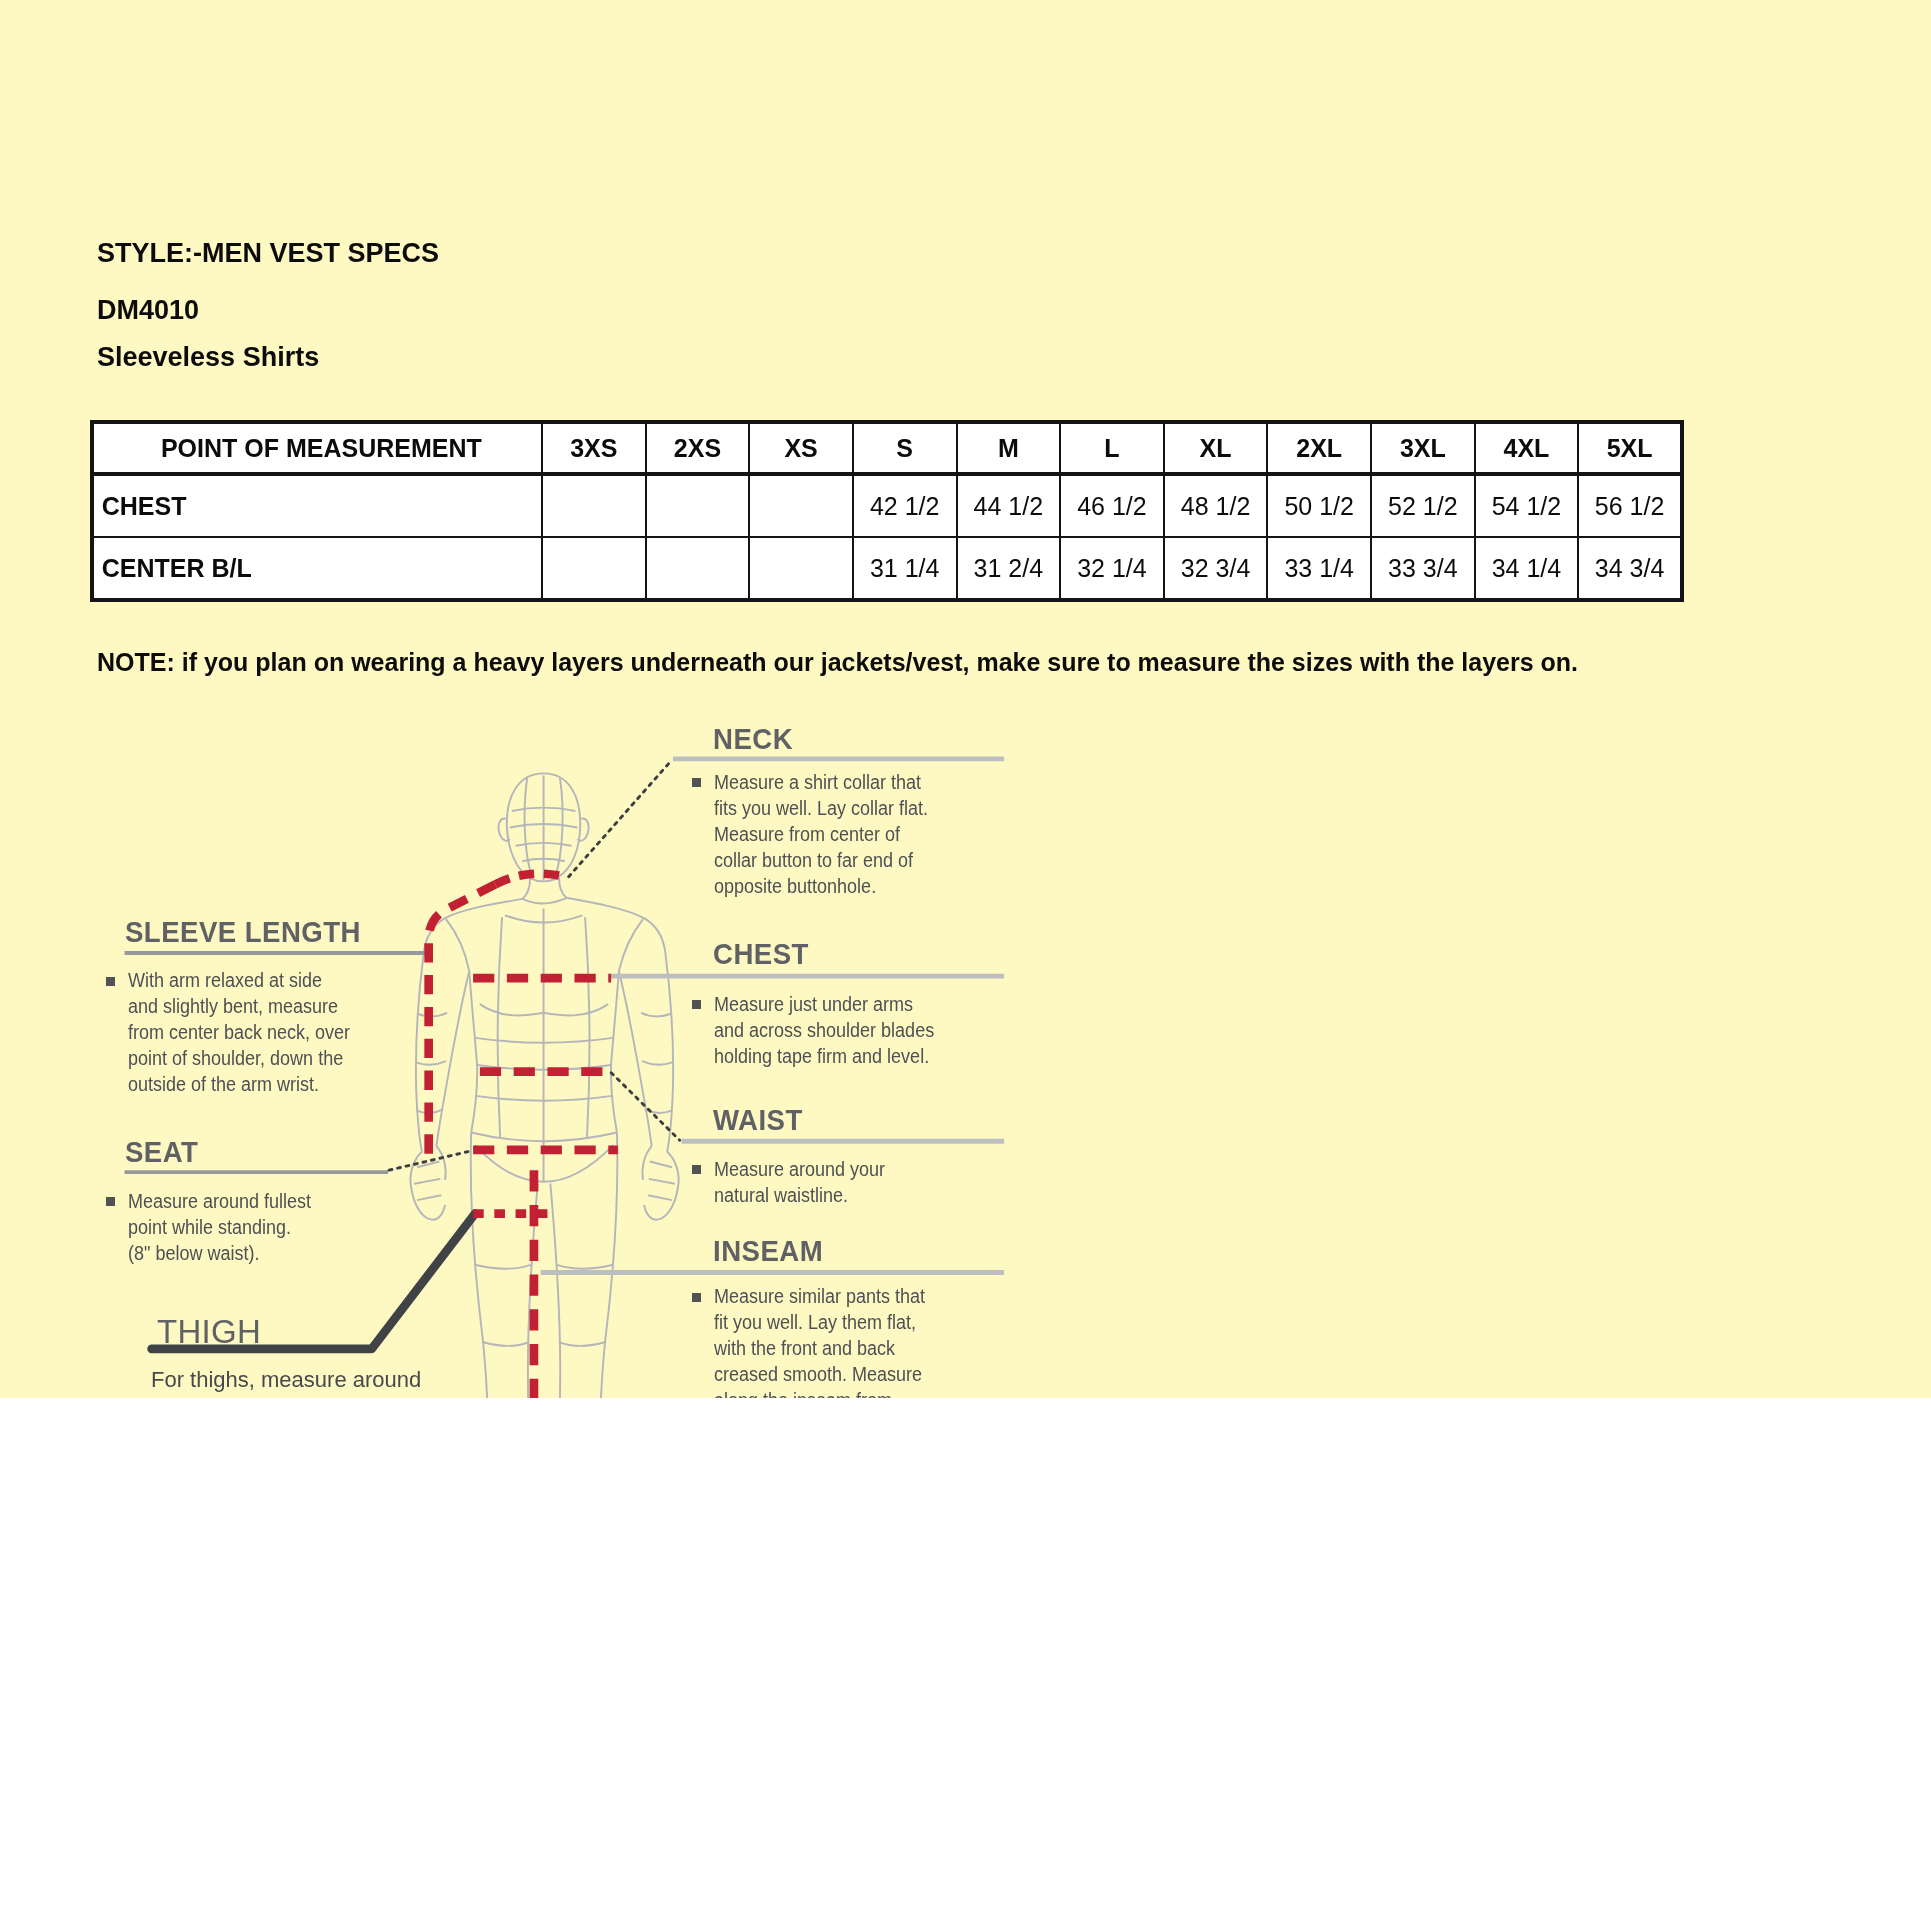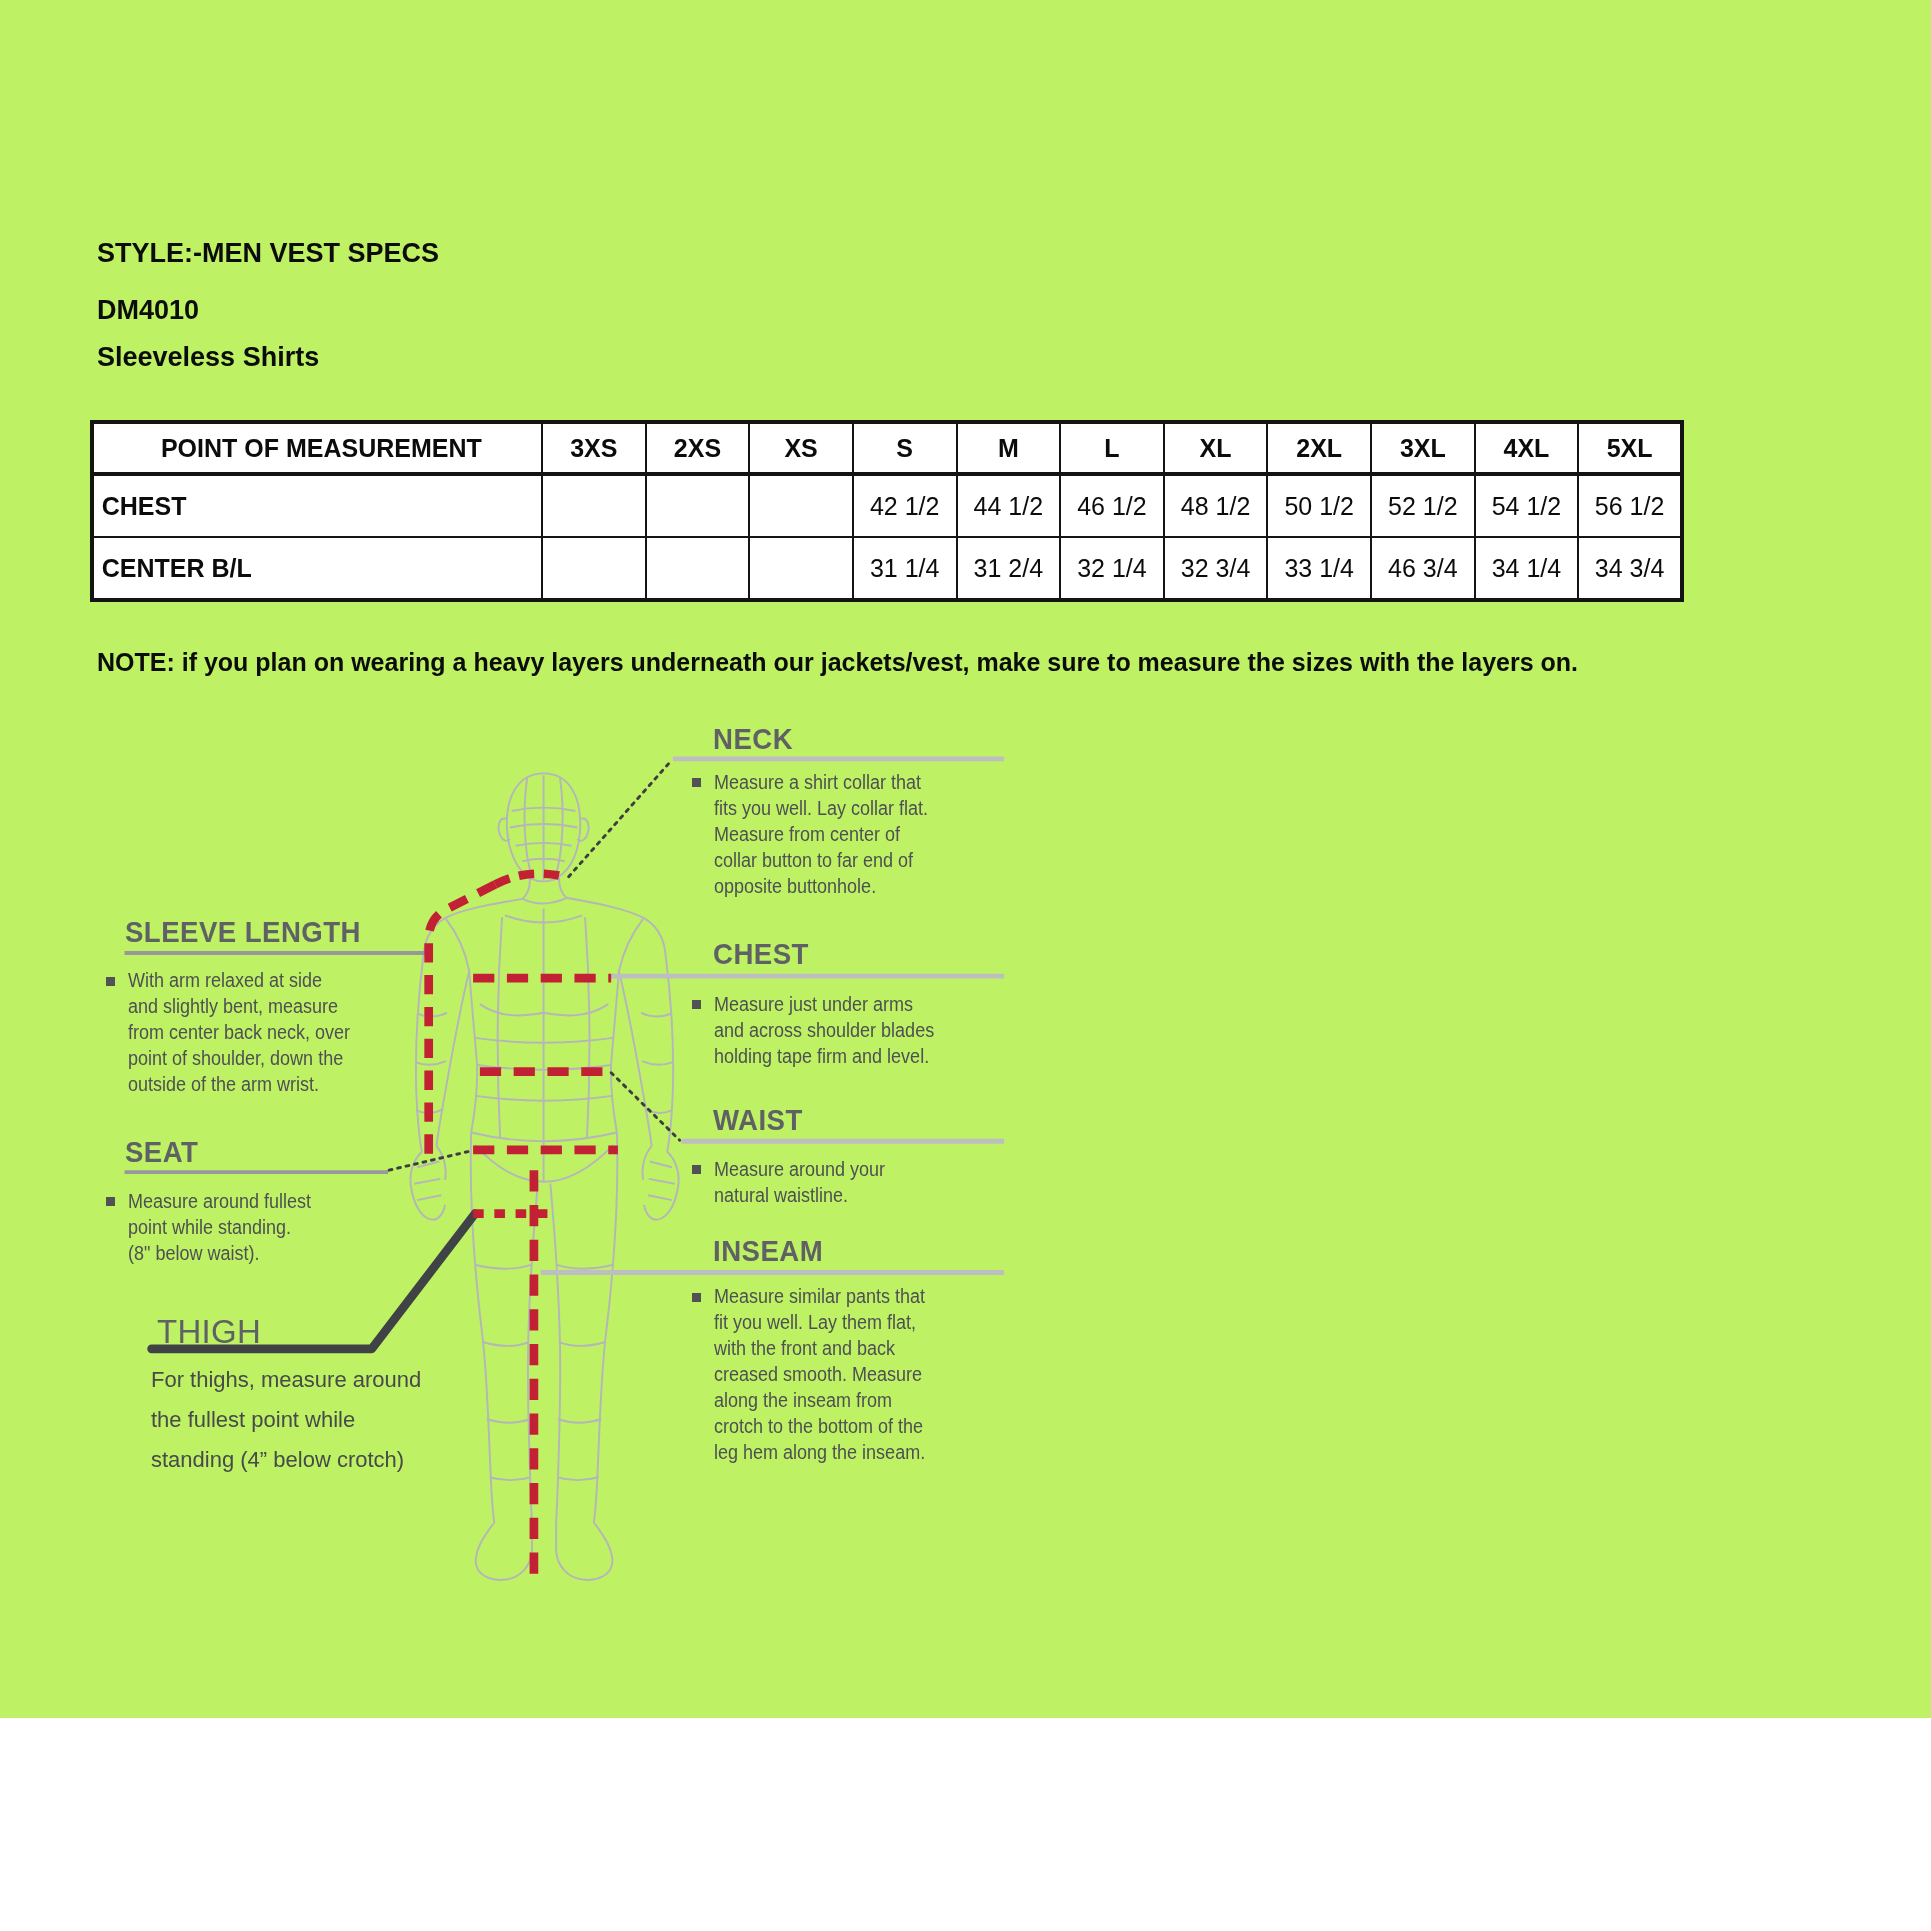--- a/index.html
+++ b/index.html
@@ -1,16 +1,16 @@
 <!DOCTYPE html>
 <html style="--dash-red: #c22133; --rule-light: #bcbec0; --rule-mid: #96989b; --leader-dark: #3c3e40; --thigh-line: #404346; --heading-gray: #5f6164; --text-gray: #4e5053; --mannequin-gray: #b4b6b9; --table-border: #141414;"><head>
 <meta charset="utf-8">
 <style>
   html,body{margin:0;padding:0;background:#ffffff;}
-  #canvas{position:relative;width:1931px;height:1718px;background:#bef264;overflow:hidden;
+  #canvas{position:relative;width:1931px;height:1398px;background:#fef9c3;overflow:hidden;
           font-family:"Liberation Sans",sans-serif;}
 
   
   .doc-line{position:absolute;left:97px;font-weight:bold;color:#0c0c0c;font-size:27px;white-space:nowrap;}
   #title1{top:238px;}
   #title2{top:295px;}
   #title3{top:342px;}
   #note-line{position:absolute;left:97px;top:648px;font-weight:bold;color:#0c0c0c;font-size:25px;white-space:nowrap;text-align:right;}
 
   
@@ -86,21 +86,21 @@
     <tr class="body">
       <td class="lbl">CENTER B/L</td>
       <td class="val"></td>
       <td class="val"></td>
       <td class="val"></td>
       <td class="val">31 1/4</td>
       <td class="val">31 2/4</td>
       <td class="val">32 1/4</td>
       <td class="val">32 3/4</td>
       <td class="val">33 1/4</td>
-      <td class="val">46 3/4</td>
+      <td class="val">33 3/4</td>
       <td class="val">34 1/4</td>
       <td class="val">34 3/4</td>
     </tr>
   </tbody>
     </table>
 
   <div id="note-line">NOTE: if you plan on wearing a heavy layers underneath our jackets/vest, make sure to measure the sizes with the layers on.</div>
 
   <svg id="diagram-svg" width="1931" height="1931" viewBox="0 0 2000 2000">
     <g class="mann">

